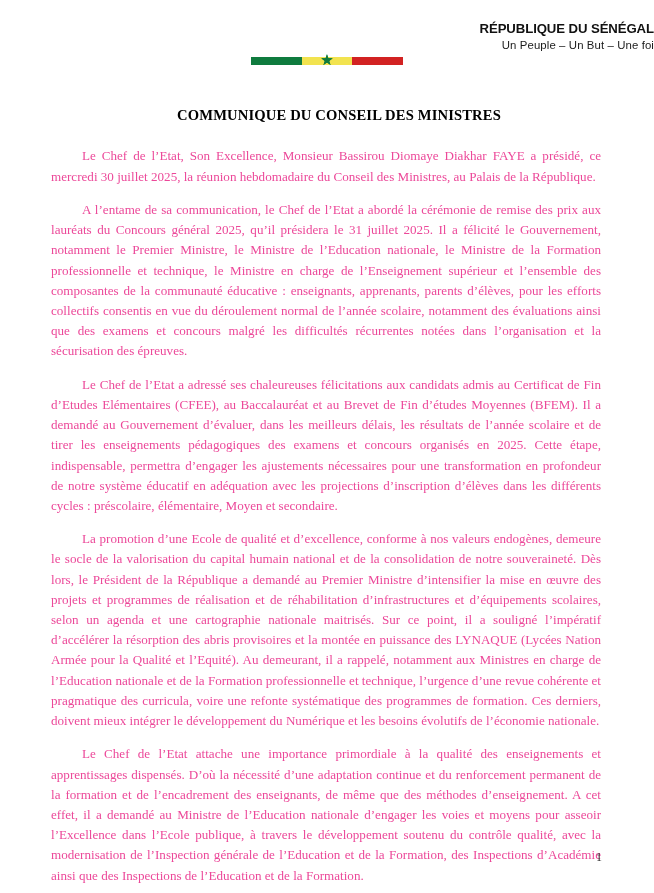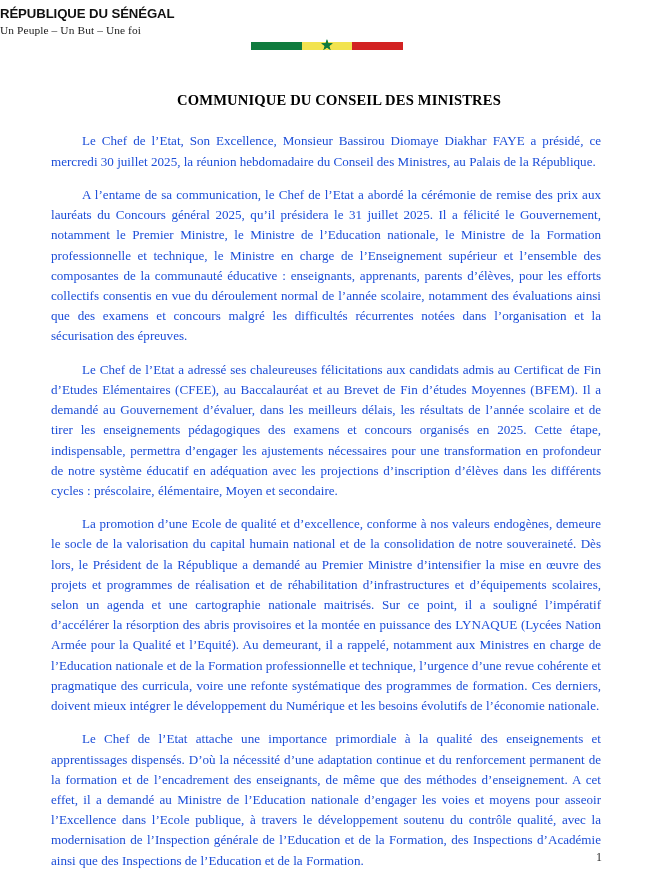--- a/index.html
+++ b/index.html
@@ -20,33 +20,33 @@
     width: 654px;
     height: 893px;
     box-sizing: border-box;
     padding: 0;
     position: relative;
     background: #ffffff;
   }
 
   
   .masthead {
-    padding-top: 6px;
-    text-align: left;
+    padding-top: 21px;
+    text-align: right;
   }
   .country-name {
     font-family: "Liberation Sans", sans-serif;
     font-weight: bold;
     font-size: 13.2px;
     letter-spacing: -0.1px;
     color: #111111;
     line-height: 1.15;
   }
   .motto {
-    font-family: Liberation Serif, serif;
+    font-family: Liberation Sans, sans-serif;
     font-size: 11.4px;
     color: #1b1b1b;
     margin-top: 3px;
     line-height: 1.15;
     letter-spacing: 0.1px;
   }
   .flag-bar {
     margin: 5px auto 0 auto;
     width: 152px;
     height: 8px;
@@ -93,21 +93,21 @@
     padding-left: 51px;
     padding-right: 53px;
   }
   p.para {
     text-align: justify;
     text-justify: inter-word;
     font-size: 13.1px;
     line-height: 1.545;
     margin: 0 0 13px 0;
     text-indent: 31px;
-    color: #1d4ed8;
+    color: #ec4899;
     hyphens: none;
   }
   p.para:last-child { margin-bottom: 0; }
 
   
   .page-number {
     position: absolute;
     right: 52px;
     bottom: 28px;
     font-size: 12px;

